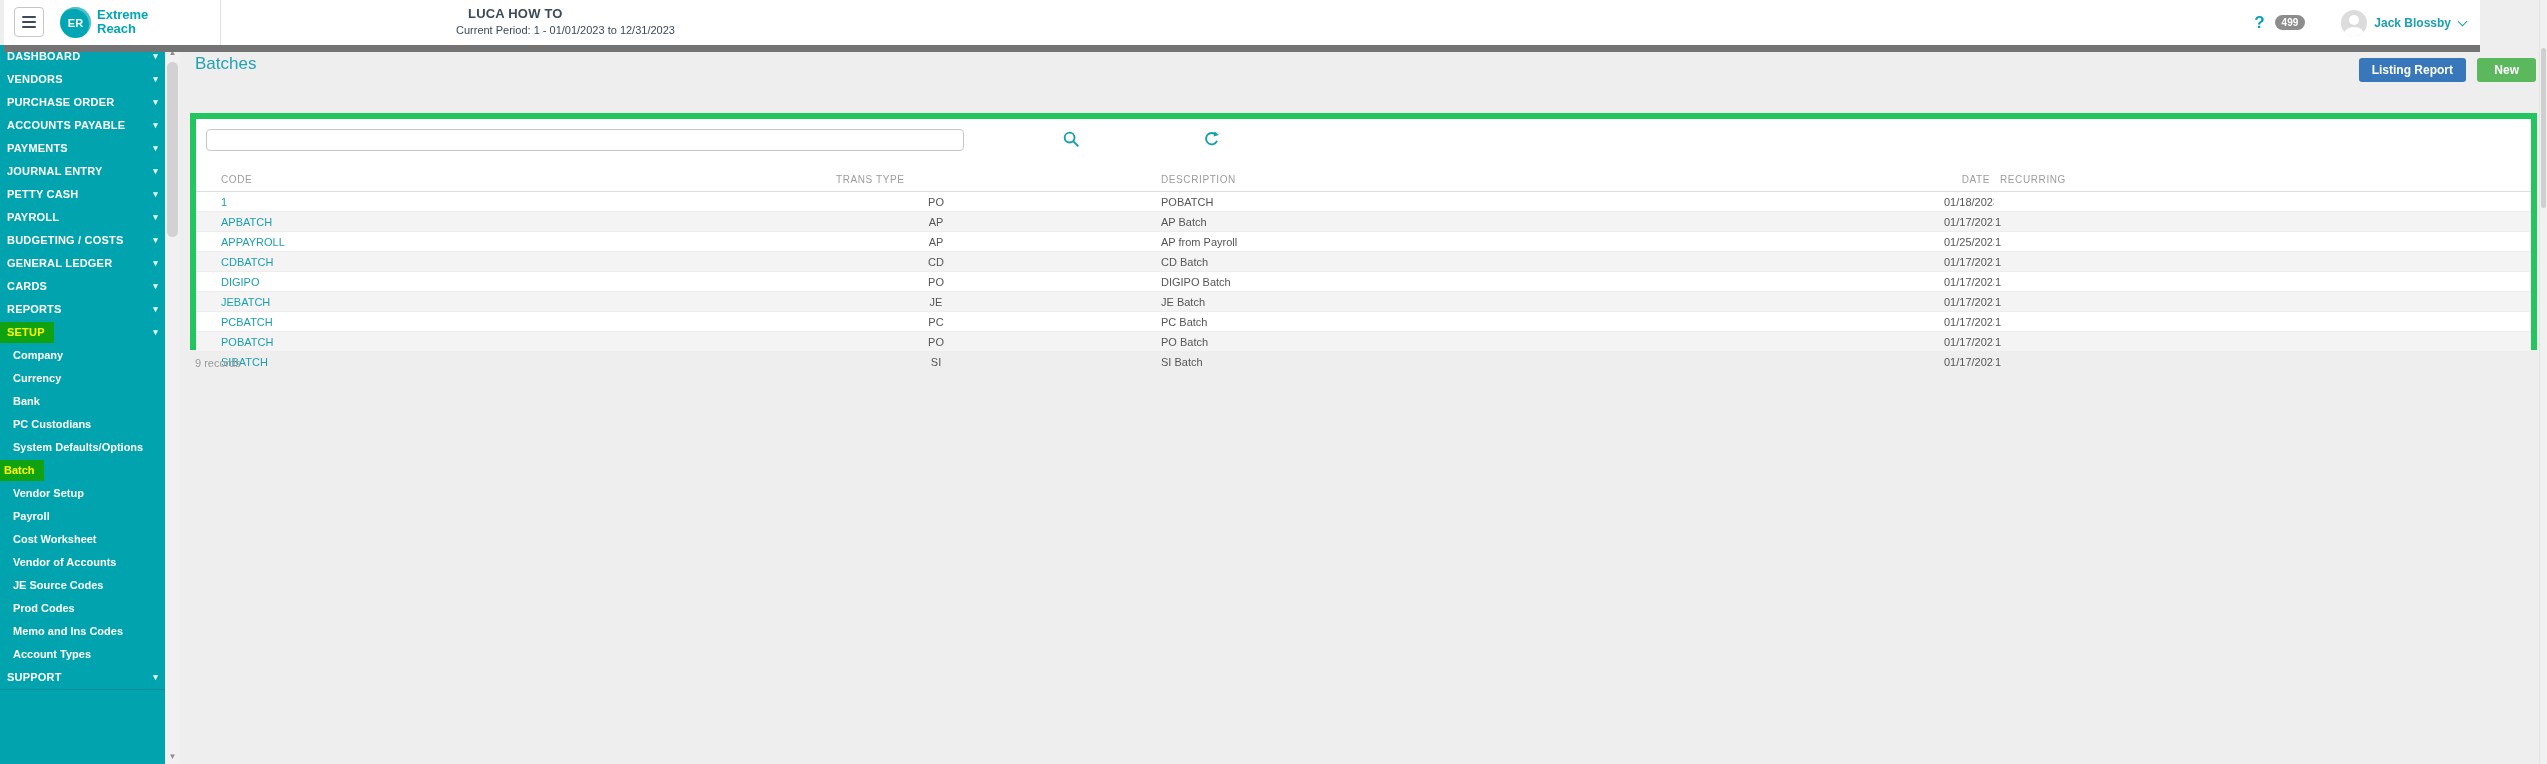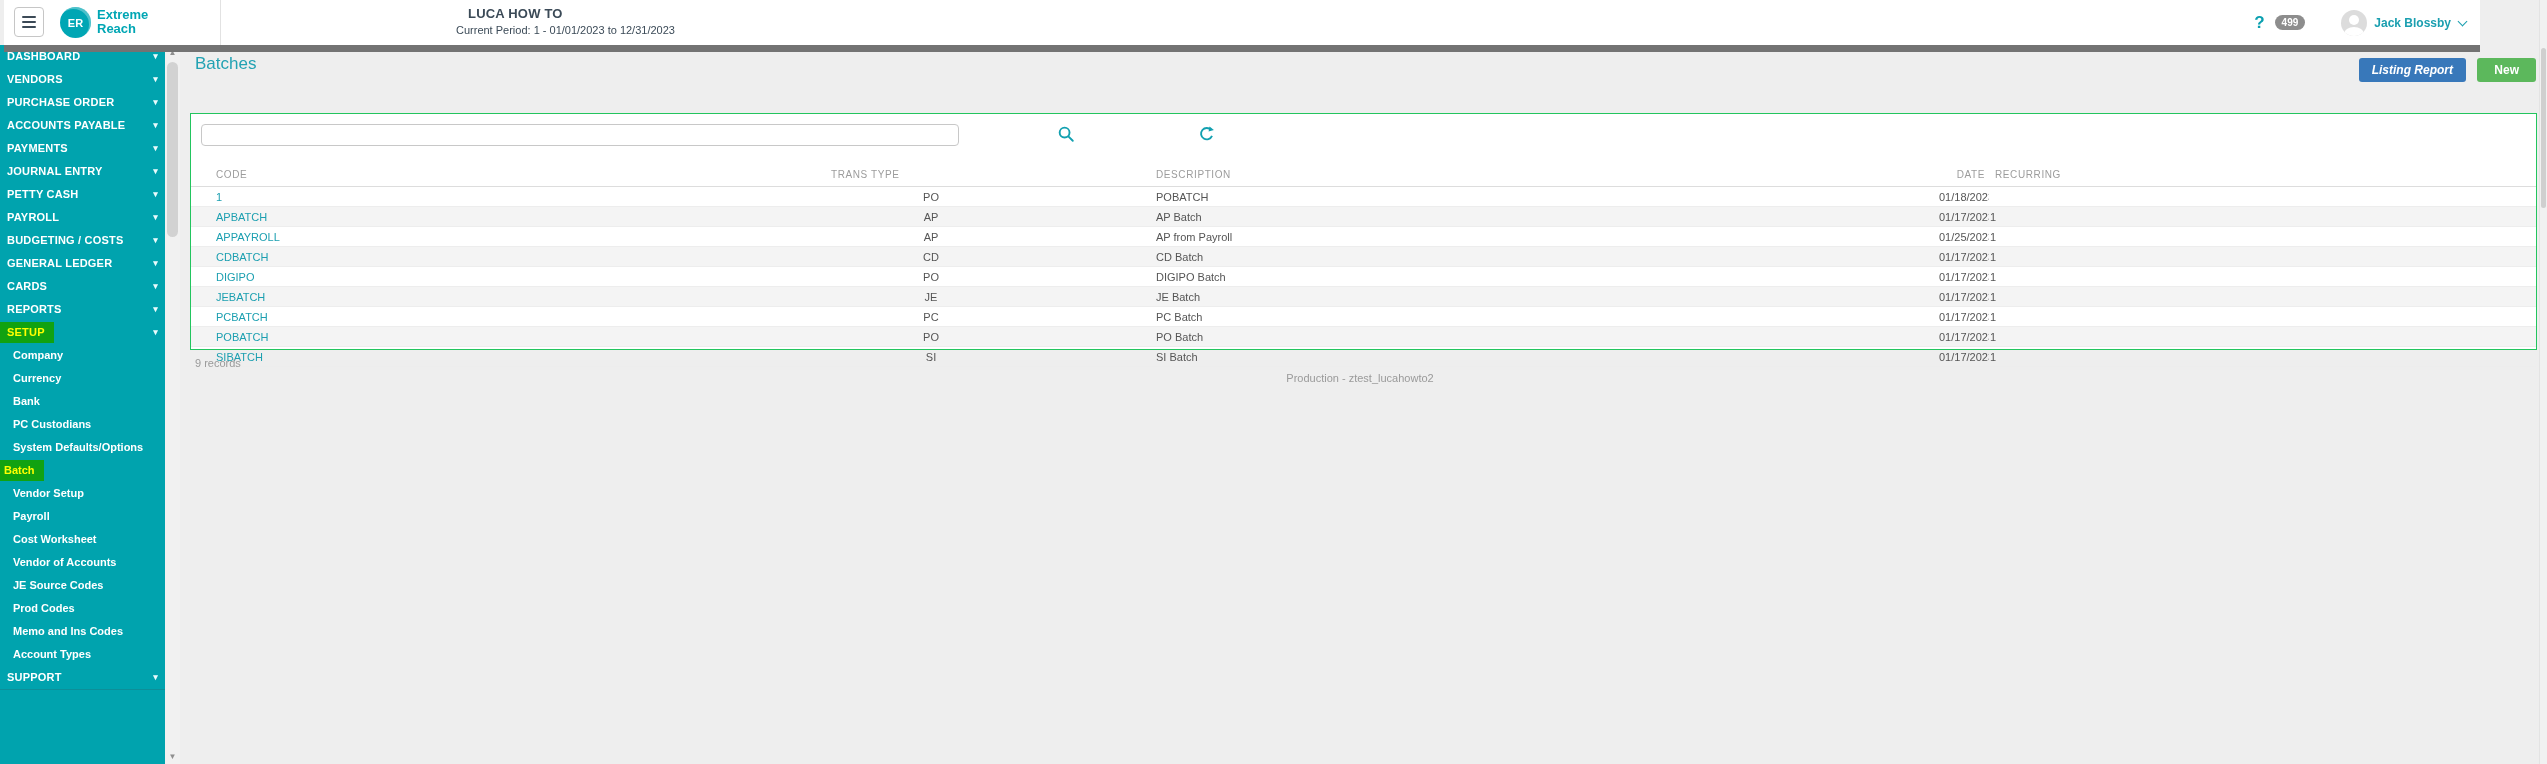--- a/index.html
+++ b/index.html
@@ -42,23 +42,23 @@
   .side-arrow.up{top:0;}
   .side-arrow.down{bottom:0;}
   .side-thumb{position:absolute;left:2px;top:17px;width:11px;height:175px;background:#d2d2d2;border-radius:6px;cursor:pointer;}
   
   .page-scroll{position:absolute;right:0;top:0;width:7px;height:764px;background:#f1f1f1;border-left:1px solid #e3e3e3;z-index:30;}
   .page-thumb{position:absolute;left:1px;top:48px;width:5px;height:160px;background:#cfcfcf;border-radius:3px;cursor:pointer;}
   
   .main{position:absolute;left:180px;top:45px;width:2360px;height:719px;background:#eeeeee;}
   .page-title{position:absolute;left:15px;top:9px;font-size:17px;color:#22a2b3;}
   .btn{position:absolute;top:13px;height:24px;line-height:24px;border-radius:3px;color:#fff;font-weight:bold;font-size:12px;text-align:center;cursor:pointer;white-space:nowrap;}
-  .btn-listing{right:74px;padding:0 13px;background:#3878ba;font-style:italic;}
+  .btn-listing{right:74px;padding:0 13px;background:#3878ba;}
   .btn-new{right:4px;padding:0 17px;background:#5cb85c;}
-  .panel{position:absolute;left:10px;right:3px;top:68px;height:237px;background:#ffffff;border:1px solid #22c55e;box-sizing:border-box;}
+  .panel{position:absolute;left:10px;right:3px;top:68px;height:237px;background:#ffffff;border:6px solid #22c55e;box-sizing:border-box;}
   .search-row{position:relative;height:42px;}
   .search-input{position:absolute;left:10px;top:10px;width:740px;height:20px;border:1px solid #c8c8c8;border-radius:4px;font-size:12px;padding:0 8px;color:#444;font-family:"Liberation Sans",sans-serif;box-sizing:content-box;outline:none;}
   .icon-btn{position:absolute;top:11px;width:20px;height:20px;cursor:pointer;background:none;border:none;padding:0;}
   .search-btn{left:865px;}
   .refresh-btn{left:1005px;}
   table.grid{width:100%;border-collapse:collapse;table-layout:fixed;font-size:11px;margin-top:6px;}
   .grid th{font-size:10px;color:#9c9c9c;font-weight:normal;letter-spacing:.6px;height:22px;border-bottom:1px solid #dddddd;text-align:left;white-space:nowrap;cursor:pointer;}
   .grid td{height:17px;color:#555555;border-bottom:1px solid #ededed;white-space:nowrap;overflow:hidden;}
   .grid tbody tr:nth-child(even){background:#f4f4f4;}
   .c-code{padding-left:25px;}
@@ -242,18 +242,17 @@
           <td class="c-trans">SI</td>
           <td class="c-desc">SI Batch</td>
           <td class="c-date">01/17/2023</td>
           <td class="c-rec">1</td>
         </tr>
       </tbody>
     </table>
   </div>
 
   <div class="records">9 records</div>
-  <div class="environment">Production - ztest_lucahowto2</div>
 </div>
 
 <div class="page-scroll">
   <div class="page-thumb"></div>
 </div>
 
 </body></html>

